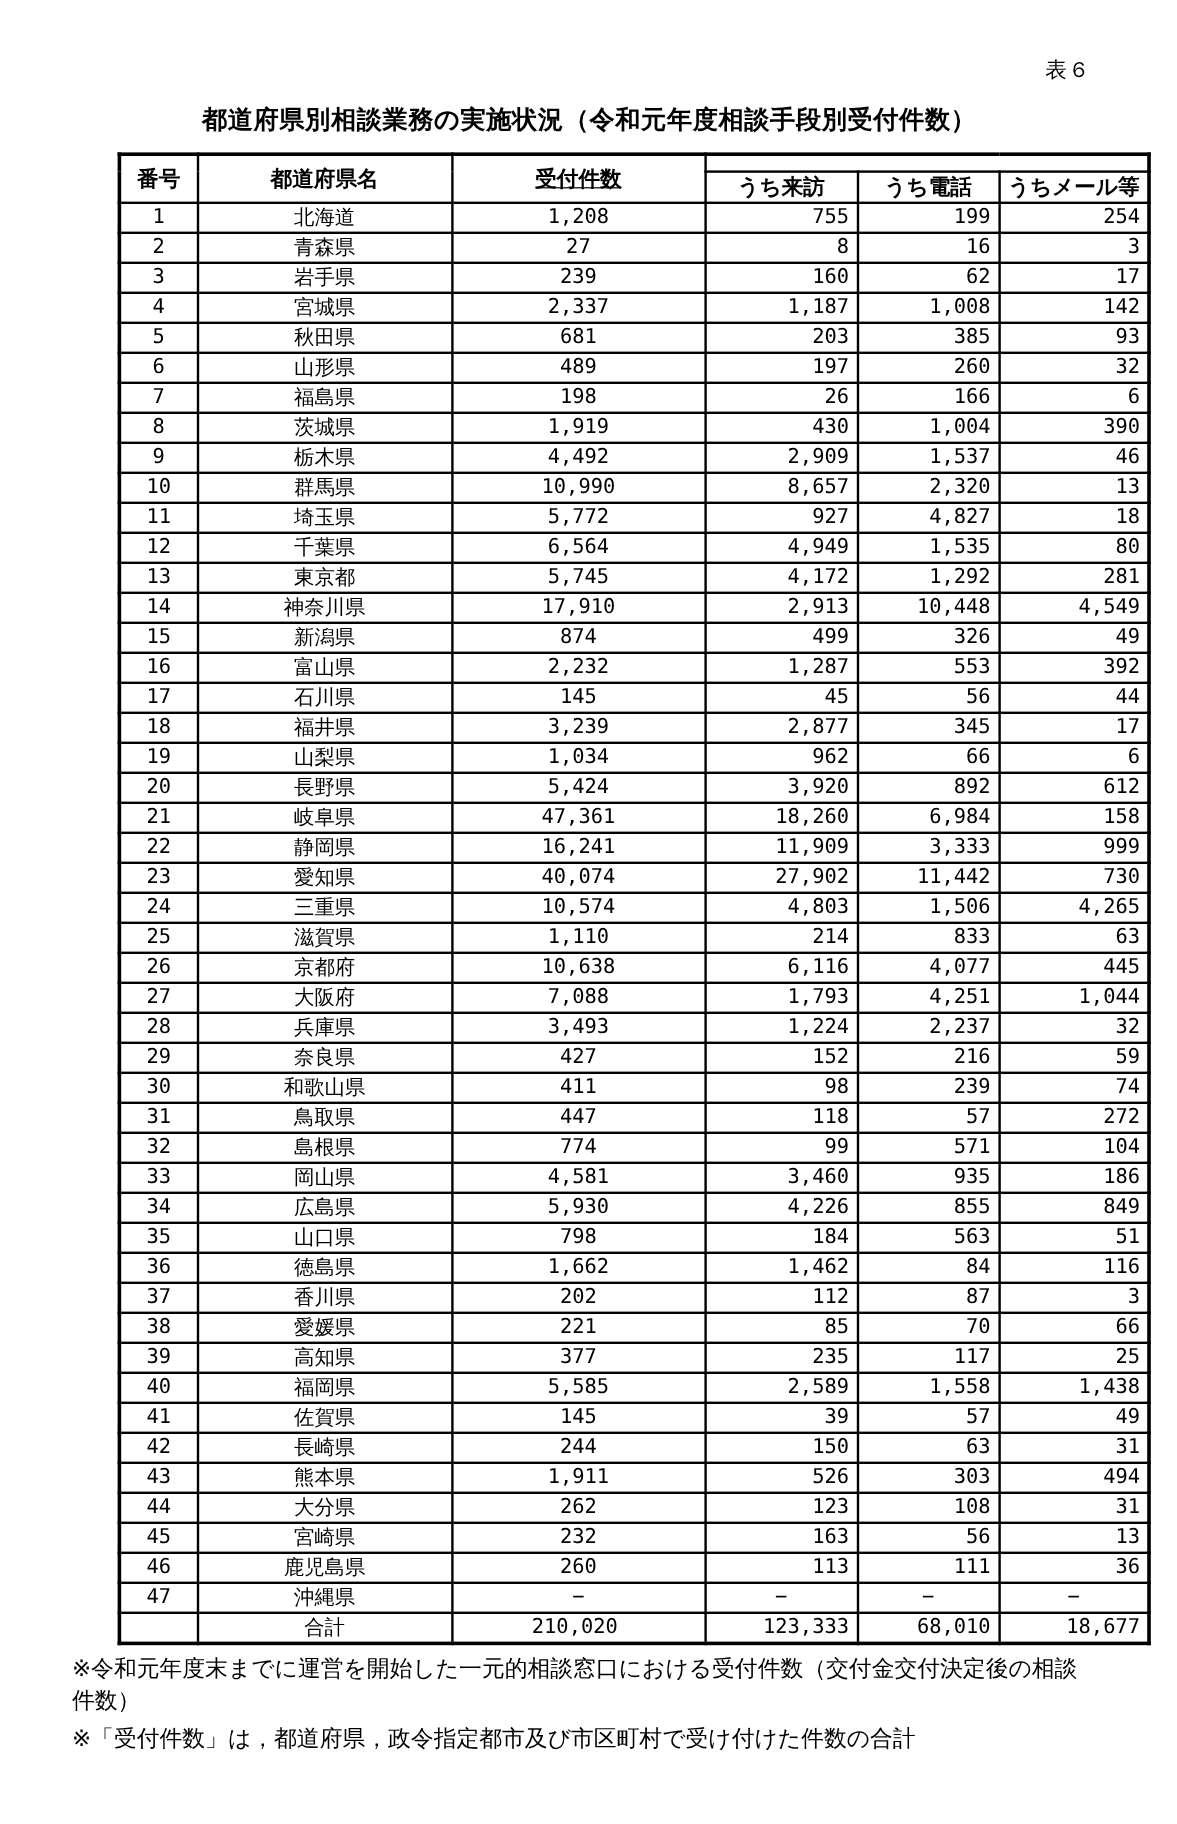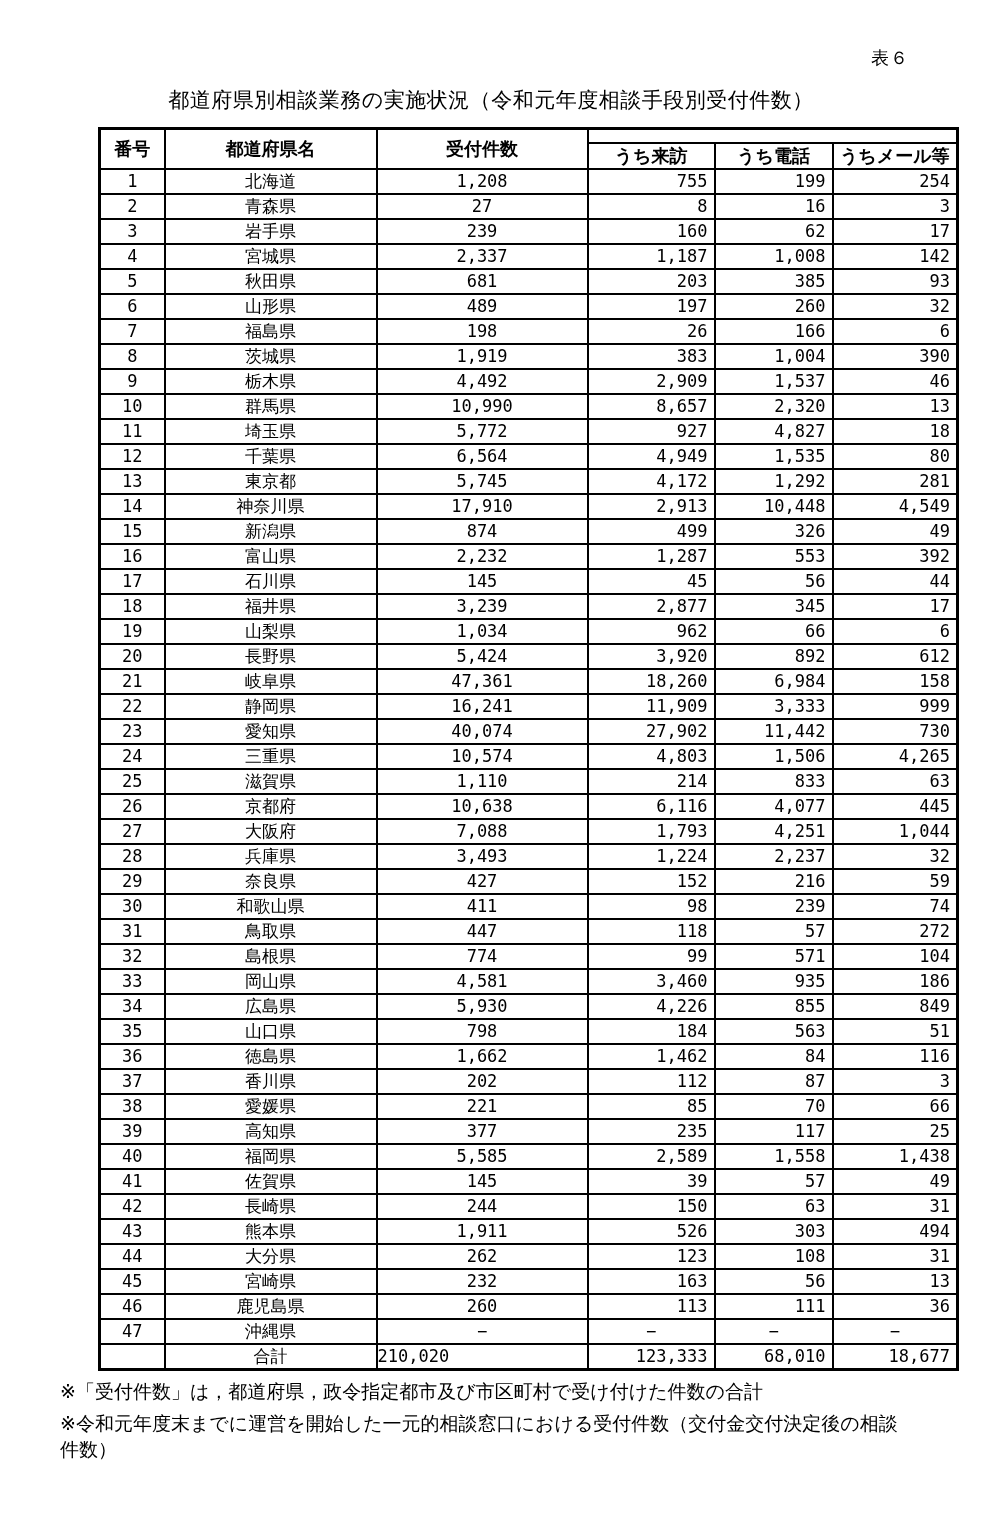--- a/index.html
+++ b/index.html
@@ -23,21 +23,21 @@
     font-size: 18px;
     letter-spacing: 1px;
   }
   .doc-title {
     position: absolute;
     top: 86px;
     left: 62px;
     width: 858px;
     text-align: center;
     font-size: 21px;
-    font-weight: normal;
+    font-weight: bold;
     letter-spacing: 0.5px;
     white-space: nowrap;
   }
   table.pref-table {
     position: absolute;
     top: 127px;
     left: 62px;
     border-collapse: collapse;
     table-layout: fixed;
     border: 3px solid #000;
@@ -52,38 +52,38 @@
   .pref-table thead th {
     font-weight: bold;
     font-size: 18px;
     text-align: center;
     vertical-align: middle;
   }
   tr.hrow1 { height: 14px; }
   tr.hrow2 { height: 26px; }
   .h-no   { border-right: none; }
   .h-pref { border-left: none; }
-  .h-total{ border-right: none; }
+  .h-total{ border-right: none; text-decoration: underline; }
   .h-strip{ border-left: none; }
   .h-sub  { font-size: 15px; }
   .pref-table tbody tr { height: 25px; }
   .pref-table td {
     font-size: 17px;
     vertical-align: middle;
     text-align: center;
   }
   .num {
     font-family: "DejaVu Sans Mono", "Liberation Mono", monospace;
   }
   td.visit, td.phone, td.mail {
     text-align: right;
     padding-right: 6px;
   }
   tr.total-row td.total {
-    text-align: left;
+    text-align: center;
     padding-right: 6px;
   }
   td.dash {
     text-align: center;
     padding-right: 0;
   }
   .footnotes {
     position: absolute;
     top: 1378px;
     left: 60px;
@@ -180,21 +180,21 @@
           <td class="pref">福島県</td>
           <td class="total num">198</td>
           <td class="visit num">26</td>
           <td class="phone num">166</td>
           <td class="mail num">6</td>
         </tr>
         <tr>
           <td class="no num">8</td>
           <td class="pref">茨城県</td>
           <td class="total num">1,919</td>
-          <td class="visit num">383</td>
+          <td class="visit num">430</td>
           <td class="phone num">1,004</td>
           <td class="mail num">390</td>
         </tr>
         <tr>
           <td class="no num">9</td>
           <td class="pref">栃木県</td>
           <td class="total num">4,492</td>
           <td class="visit num">2,909</td>
           <td class="phone num">1,537</td>
           <td class="mail num">46</td>
@@ -508,17 +508,17 @@
           <td class="pref">合計</td>
           <td class="total num">210,020</td>
           <td class="visit num">123,333</td>
           <td class="phone num">68,010</td>
           <td class="mail num">18,677</td>
         </tr>
       </tbody>
   </table>
 
   <div class="footnotes">
+    <p>※令和元年度末までに運営を開始した一元的相談窓口における受付件数（交付金交付決定後の相談件数）</p>
     <p>※「受付件数」は，都道府県，政令指定都市及び市区町村で受け付けた件数の合計</p>
-    <p>※令和元年度末までに運営を開始した一元的相談窓口における受付件数（交付金交付決定後の相談件数）</p>
   </div>
 
 </div>
 
 </body></html>

